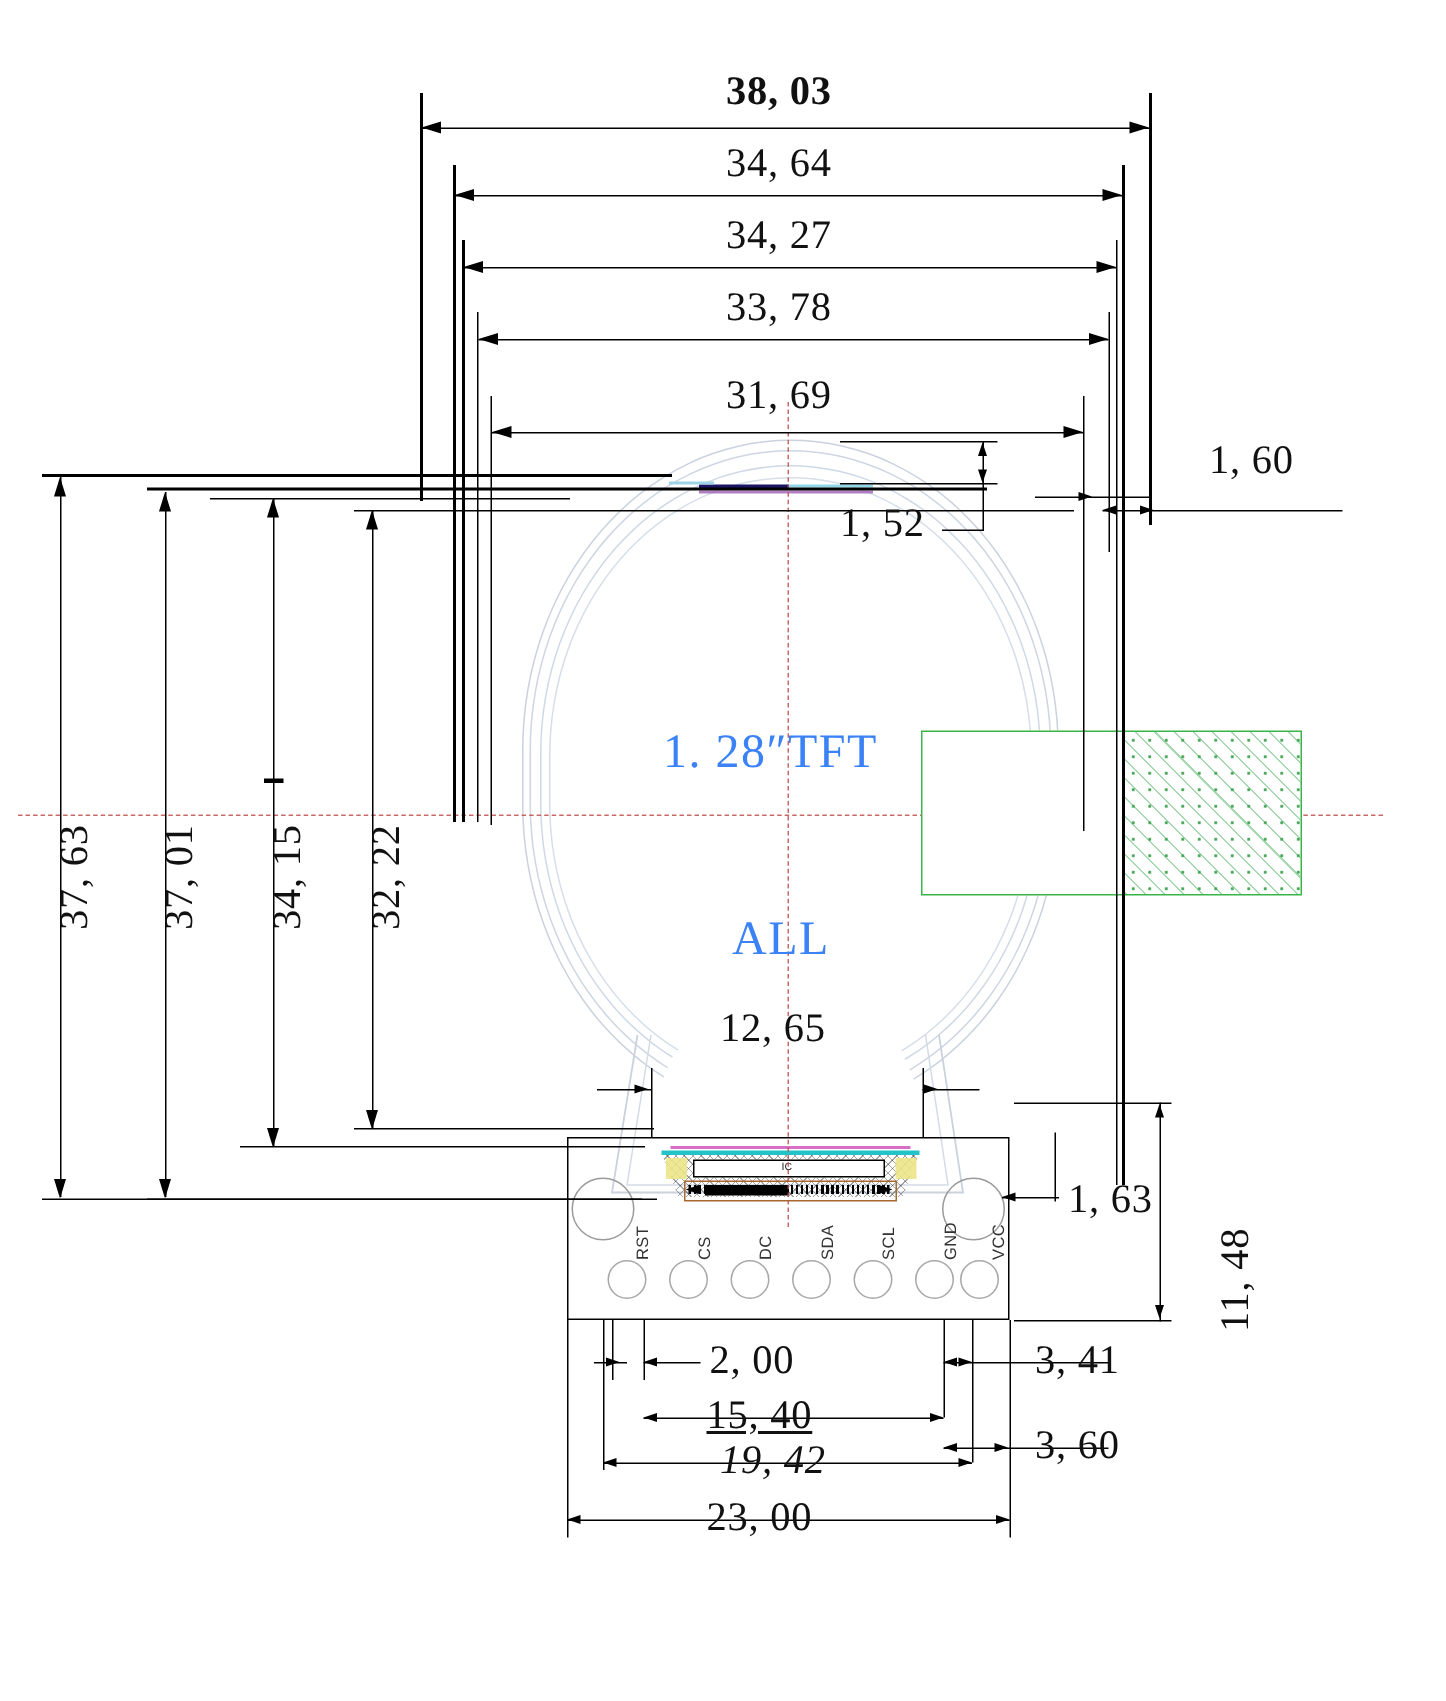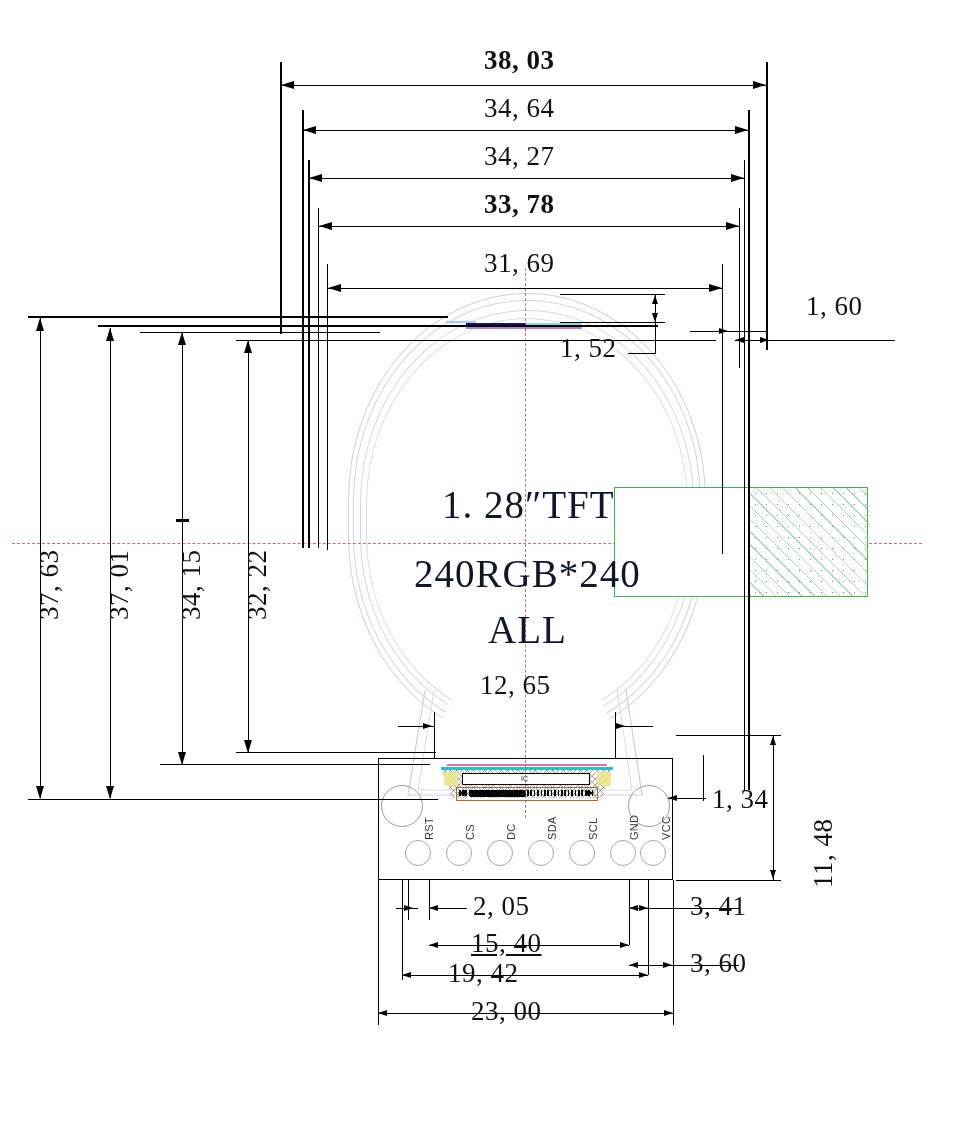--- a/index.html
+++ b/index.html
@@ -29,24 +29,24 @@
     letter-spacing:0.5px;
     white-space:nowrap;
     color:#111;
   }
   .dimtxt.rot{
     transform-origin:0 0;
     transform:rotate(-90deg);
   }
   .ctrtxt{
     position:absolute;
-    font-size:39px;
+    font-size:32px;
     white-space:nowrap;
     letter-spacing:1px;
-    color:#0f172a;
+    color:#3b82f6;
   }
   .pinlbl{
     position:absolute;
     font-size:11px;
     font-family:"Liberation Sans","DejaVu Sans",sans-serif;
     white-space:nowrap;
     transform-origin:0 0;
     transform:rotate(-90deg);
     color:#333;
     letter-spacing:0.3px;
@@ -188,21 +188,21 @@
   <div class="dimtxt" style="left:484px;top:95px;">34, 64</div>
 
   <div class="ln hl" style="left:309px;top:178px;width:435px;"></div>
   <div class="ar ar-l" style="left:309px;top:174px;"></div>
   <div class="ar ar-r" style="left:731px;top:174px;"></div>
   <div class="dimtxt" style="left:484px;top:143px;">34, 27</div>
 
   <div class="ln hl" style="left:319px;top:226px;width:420px;"></div>
   <div class="ar ar-l" style="left:319px;top:222px;"></div>
   <div class="ar ar-r" style="left:726px;top:222px;"></div>
-  <div class="dimtxt" style="left:484px;top:191px;font-weight:bold;">33, 78</div>
+  <div class="dimtxt" style="left:484px;top:191px;">33, 78</div>
 
   <div class="ln hl" style="left:328px;top:288px;width:394px;"></div>
   <div class="ar ar-l" style="left:328px;top:284px;"></div>
   <div class="ar ar-r" style="left:709px;top:284px;"></div>
   <div class="dimtxt" style="left:484px;top:250px;">31, 69</div>
 
   <div class="ln hl2" style="left:28px;top:316px;width:420px;"></div>
   <div class="ln hl2" style="left:98px;top:325px;width:560px;"></div>
   <div class="ln hl" style="left:140px;top:332px;width:240px;"></div>
   <div class="ln hl" style="left:236px;top:340px;width:480px;"></div>
@@ -252,65 +252,64 @@
   <div class="ln vl" style="left:615px;top:712px;height:46px;"></div>
   <div class="ln hl" style="left:398px;top:726px;width:36px;"></div>
   <div class="ln hl" style="left:615px;top:726px;width:38px;"></div>
   <div class="ar ar-r sm" style="left:423px;top:723px;"></div>
   <div class="ar ar-r sm" style="left:616px;top:723px;"></div>
   <div class="dimtxt" style="left:480px;top:672px;">12, 65</div>
 
   <div class="ln hl" style="left:668px;top:798px;width:38px;"></div>
   <div class="ar ar-l sm" style="left:668px;top:795px;"></div>
   <div class="ln vl" style="left:703px;top:755px;height:46px;"></div>
-  <div class="dimtxt" style="left:712px;top:786px;">1, 34</div>
+  <div class="dimtxt" style="left:712px;top:786px;">1, 63</div>
 
   <div class="ln hl" style="left:676px;top:735px;width:105px;"></div>
   <div class="ln hl" style="left:676px;top:880px;width:105px;"></div>
   <div class="ln vl" style="left:773px;top:735px;height:146px;"></div>
   <div class="ar ar-u sm" style="left:770px;top:736px;"></div>
   <div class="ar ar-d sm" style="left:770px;top:870px;"></div>
   <div class="dimtxt rot" style="left:810px;top:888px;">11, 48</div>
 
   <div class="ln vl" style="left:378px;top:880px;height:145px;"></div>
   <div class="ln vl" style="left:408px;top:880px;height:40px;"></div>
   <div class="ln vl" style="left:429px;top:880px;height:40px;"></div>
   <div class="ln vl" style="left:402px;top:880px;height:100px;"></div>
   <div class="ln vl" style="left:629px;top:880px;height:65px;"></div>
   <div class="ln vl" style="left:648px;top:880px;height:95px;"></div>
   <div class="ln vl" style="left:673px;top:880px;height:145px;"></div>
 
   <div class="ln hl" style="left:396px;top:908px;width:22px;"></div>
   <div class="ar ar-r sm" style="left:404px;top:905px;"></div>
   <div class="ln hl" style="left:429px;top:908px;width:38px;"></div>
   <div class="ar ar-l sm" style="left:429px;top:905px;"></div>
-  <div class="dimtxt" style="left:473px;top:893px;">2, 05</div>
+  <div class="dimtxt" style="left:473px;top:893px;">2, 00</div>
 
   <div class="ln hl" style="left:429px;top:945px;width:200px;"></div>
   <div class="ar ar-l sm" style="left:429px;top:942px;"></div>
   <div class="ar ar-r sm" style="left:620px;top:942px;"></div>
   <div class="dimtxt" style="left:471px;top:930px;text-decoration:underline;">15, 40</div>
 
   <div class="ln hl" style="left:402px;top:975px;width:246px;"></div>
   <div class="ar ar-l sm" style="left:402px;top:972px;"></div>
   <div class="ar ar-r sm" style="left:639px;top:972px;"></div>
-  <div class="dimtxt" style="left:448px;top:960px;">19, 42</div>
+  <div class="dimtxt" style="left:480px;top:960px;font-style:italic;">19, 42</div>
 
   <div class="ln hl" style="left:378px;top:1013px;width:295px;"></div>
   <div class="ar ar-l sm" style="left:378px;top:1010px;"></div>
   <div class="ar ar-r sm" style="left:664px;top:1010px;"></div>
   <div class="dimtxt" style="left:471px;top:998px;">23, 00</div>
 
   <div class="ln hl" style="left:629px;top:908px;width:110px;"></div>
   <div class="ar ar-l sm" style="left:629px;top:905px;"></div>
   <div class="ar ar-r sm" style="left:639px;top:905px;"></div>
   <div class="dimtxt" style="left:690px;top:893px;">3, 41</div>
 
   <div class="ln hl" style="left:629px;top:965px;width:110px;"></div>
   <div class="ar ar-l sm" style="left:629px;top:962px;"></div>
   <div class="ar ar-r sm" style="left:663px;top:962px;"></div>
   <div class="dimtxt" style="left:690px;top:950px;">3, 60</div>
 
   <div class="ctrtxt" style="left:442px;top:482px;">1. 28″TFT</div>
-  <div class="ctrtxt" style="left:414px;top:551px;">240RGB*240</div>
   <div class="ctrtxt" style="left:488px;top:607px;">ALL</div>
 
 </div>
 
 </body></html>

